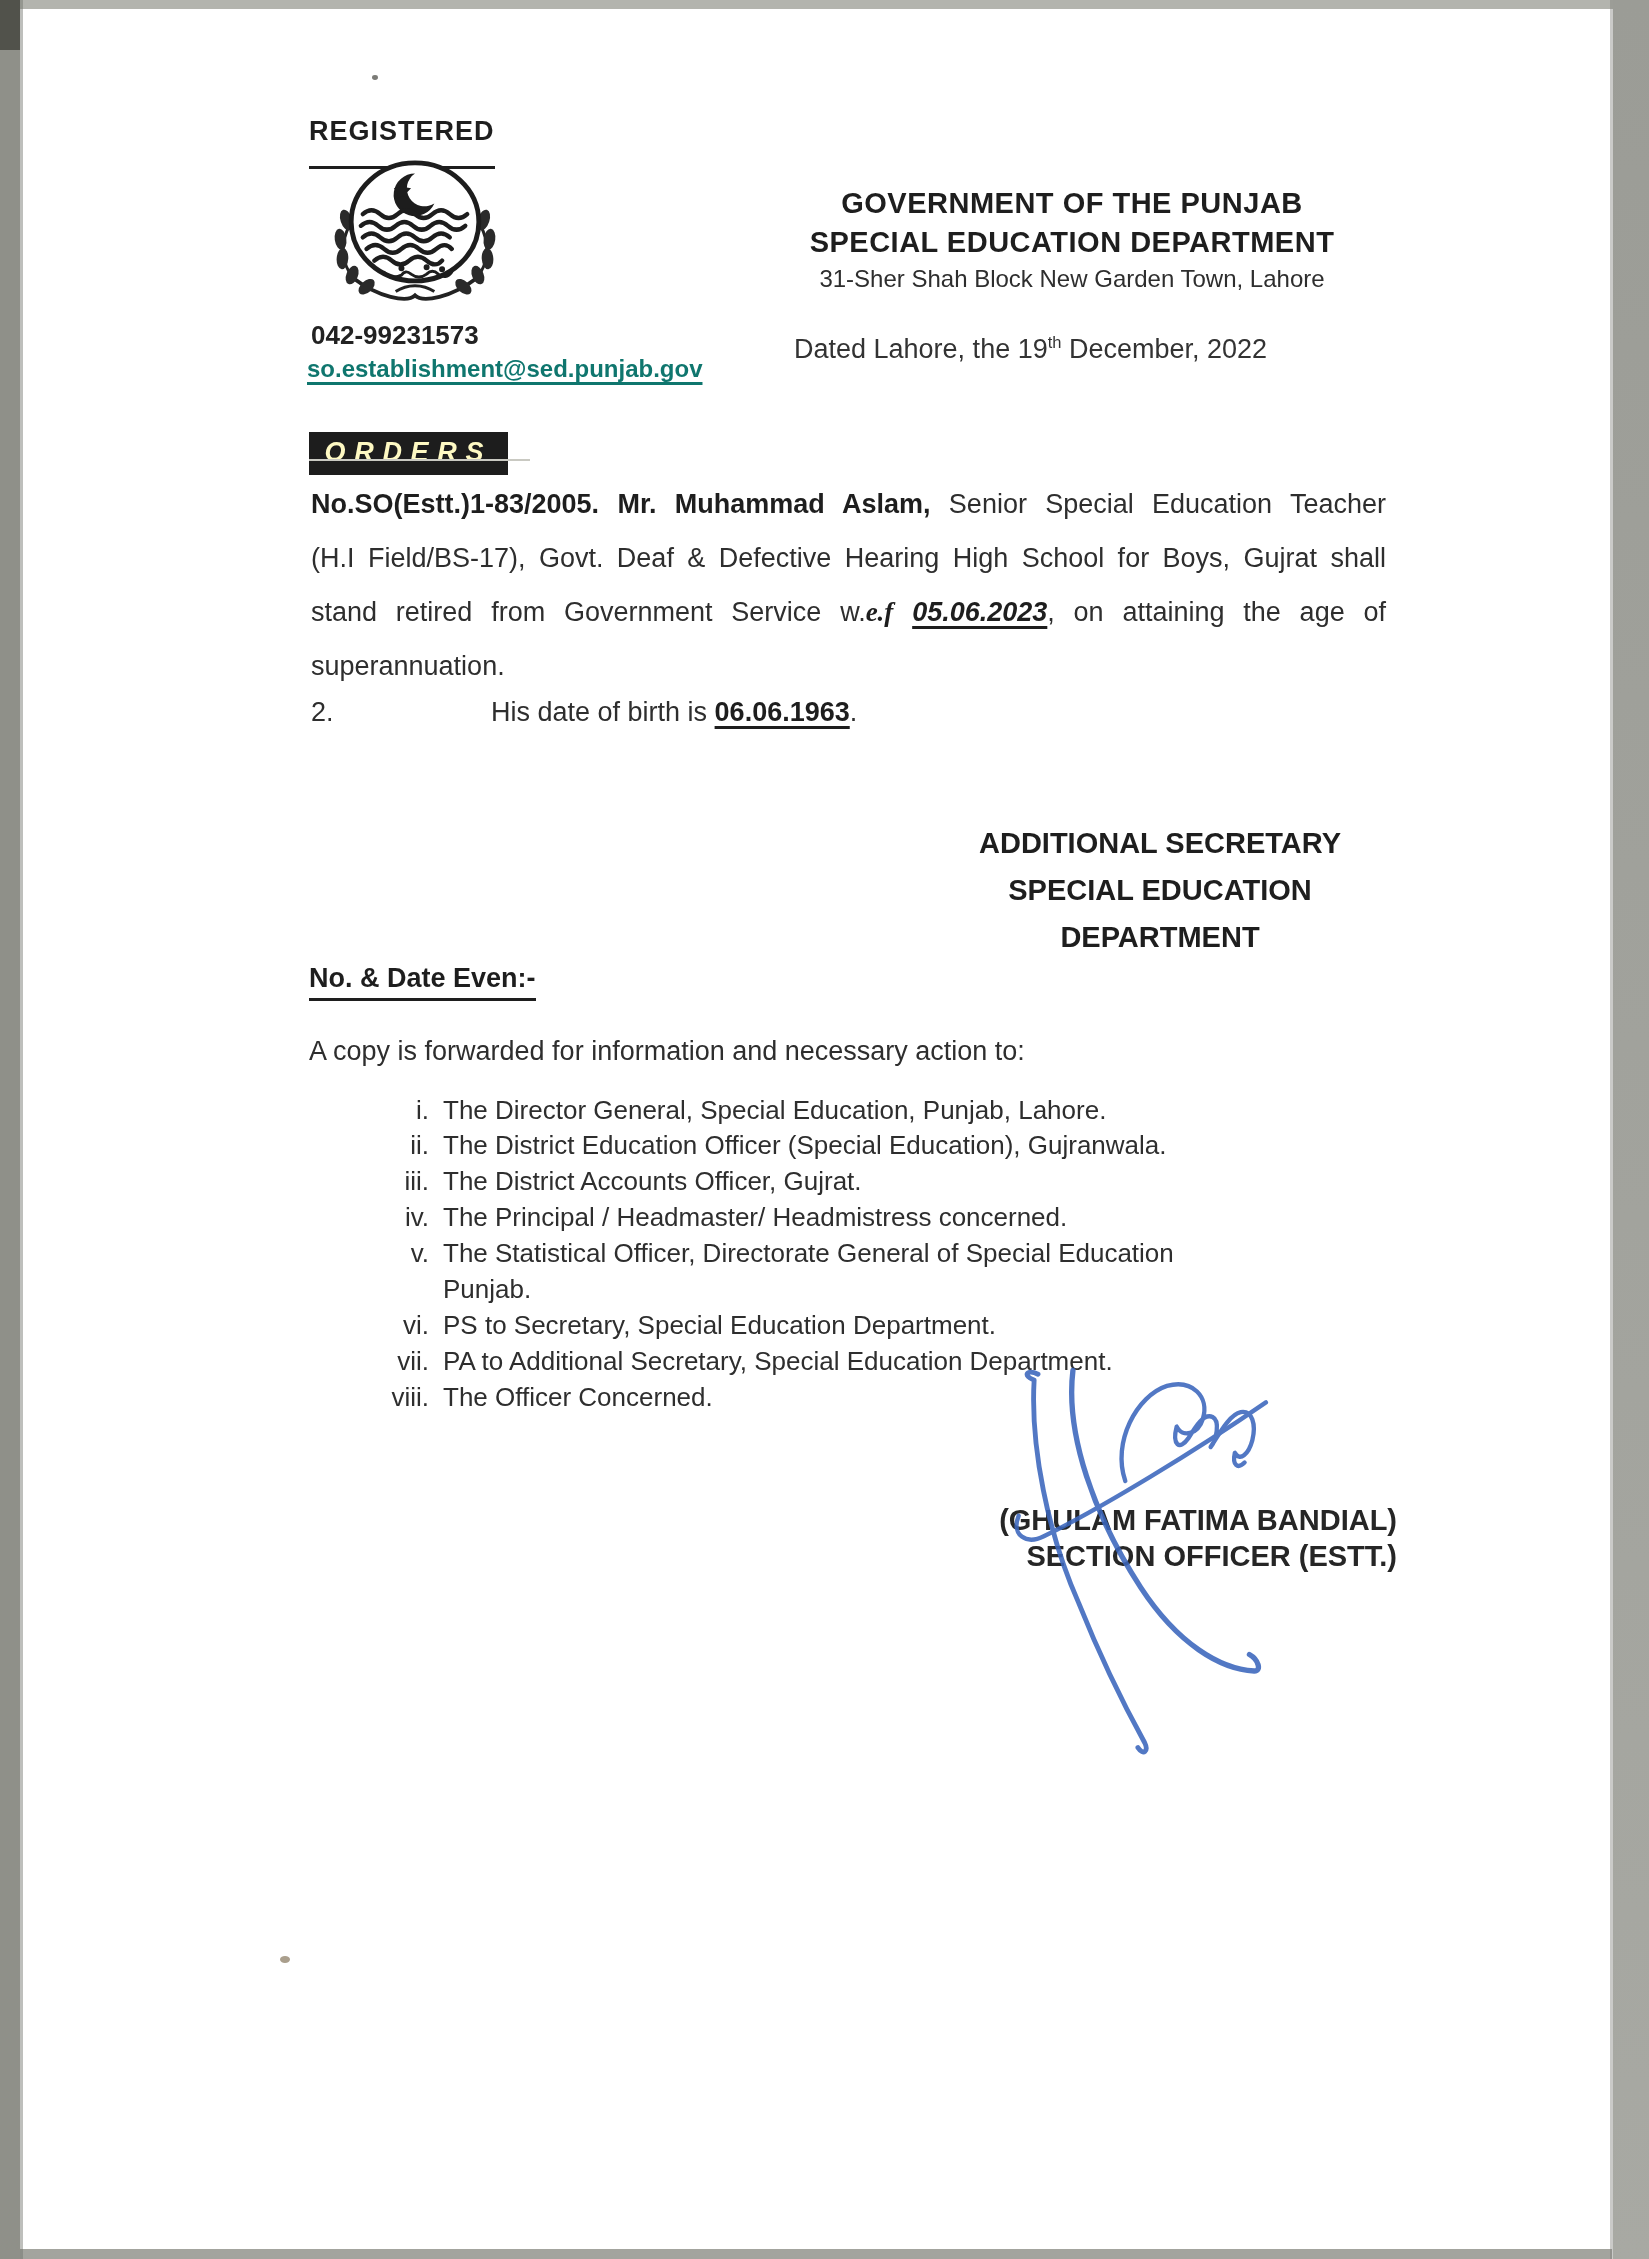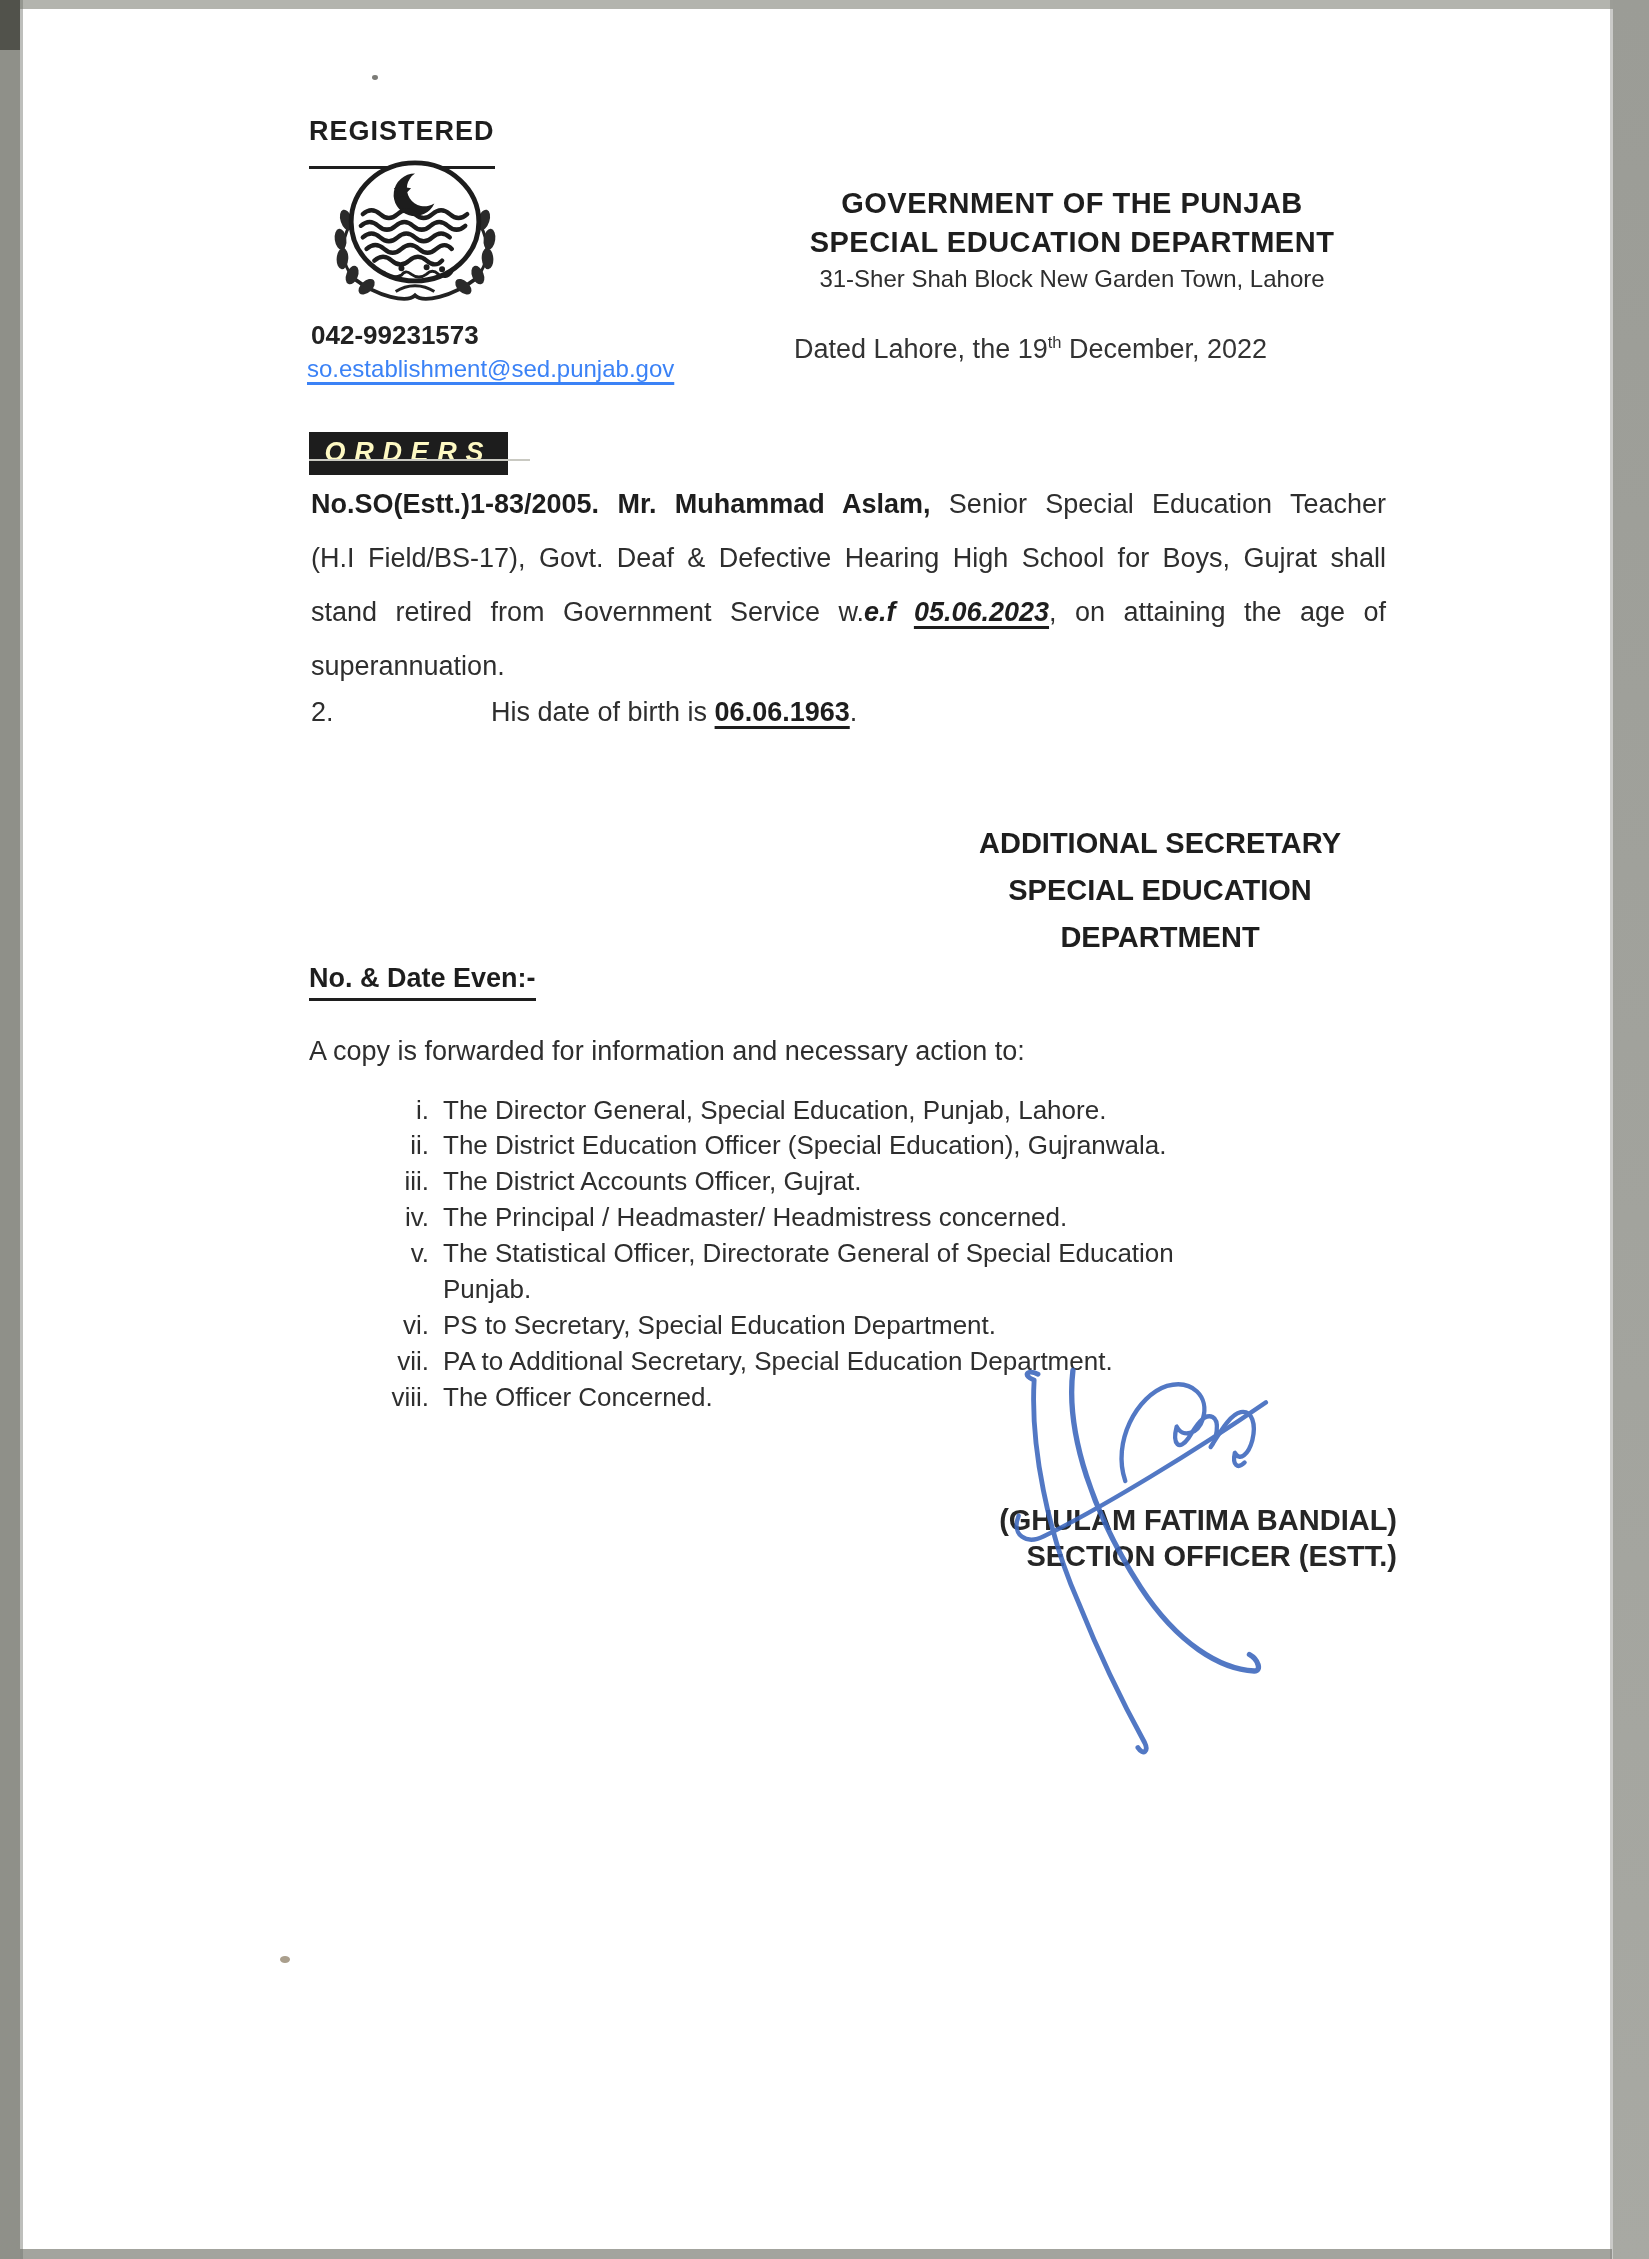--- a/index.html
+++ b/index.html
@@ -24,34 +24,34 @@
   .dark{color:#1e1e1e;}
 
   #registered{left:309px;top:116px;font-size:27px;font-weight:bold;color:#1e1e1e;
     border-bottom:3.9px solid #1e1e1e;padding-bottom:19px;letter-spacing:1px;}
 
   #gov-header{left:776px;top:184px;width:592px;text-align:center;line-height:39px;}
   .gov-line{font-size:29px;font-weight:bold;color:#1e1e1e;letter-spacing:0.5px;}
   .gov-addr{font-size:24px;color:#2e2e2e;line-height:33px;}
 
   #phone{left:311px;top:320px;font-size:26px;font-weight:bold;color:#222;}
-  #email{left:307px;top:355px;font-size:24px;font-weight:normal;color:#3b82f6;
+  #email{left:307px;top:355px;font-size:24px;font-weight:bold;color:#0f766e;
     text-decoration:underline;text-decoration-thickness:2.9px;text-underline-offset:4.9px;}
 
   #dateline{left:794px;top:333px;font-size:27px;color:#333;}
   #dateline sup{font-size:16.5px;}
 
   #orders-box{left:309px;top:411px;background:#1d1d1d;color:#fef9c3;
     font-size:27px;font-weight:bold;font-style:italic;letter-spacing:8.7px;
     padding:4.9px 15.5px 6.8px 15.5px;margin-top:21px;}
   #orders-underline{left:309px;top:459px;width:221px;height:1.9px;background:#c9c9c2;}
 
   #para1{left:311px;top:477px;width:1075px;font-size:27px;line-height:54px;
     text-align:justify;color:#2e2e2e;word-spacing:5.8px;}
-  .bi{font-weight:bold;font-style:italic;}
+  .bi{font-weight:bold;font-style:italic;font-family:Liberation Serif, serif;}
   .biu{font-weight:bold;font-style:italic;text-decoration:underline;
     text-decoration-thickness:2.9px;text-underline-offset:4.9px;}
   .bu{font-weight:bold;text-decoration:underline;
     text-decoration-thickness:2.9px;text-underline-offset:4.9px;}
 
   #para2{left:311px;top:697px;width:1077px;font-size:27px;color:#2e2e2e;}
   #para2-text{position:absolute;left:180px;top:0;width:893px;}
 
   #addl-sec{left:966px;top:820px;width:388px;text-align:center;
     font-size:29px;font-weight:bold;color:#1e1e1e;line-height:47px;}

